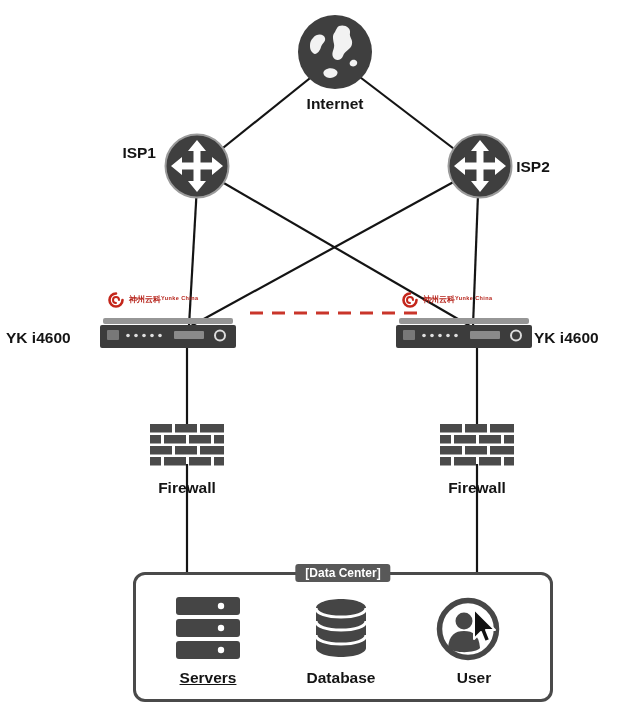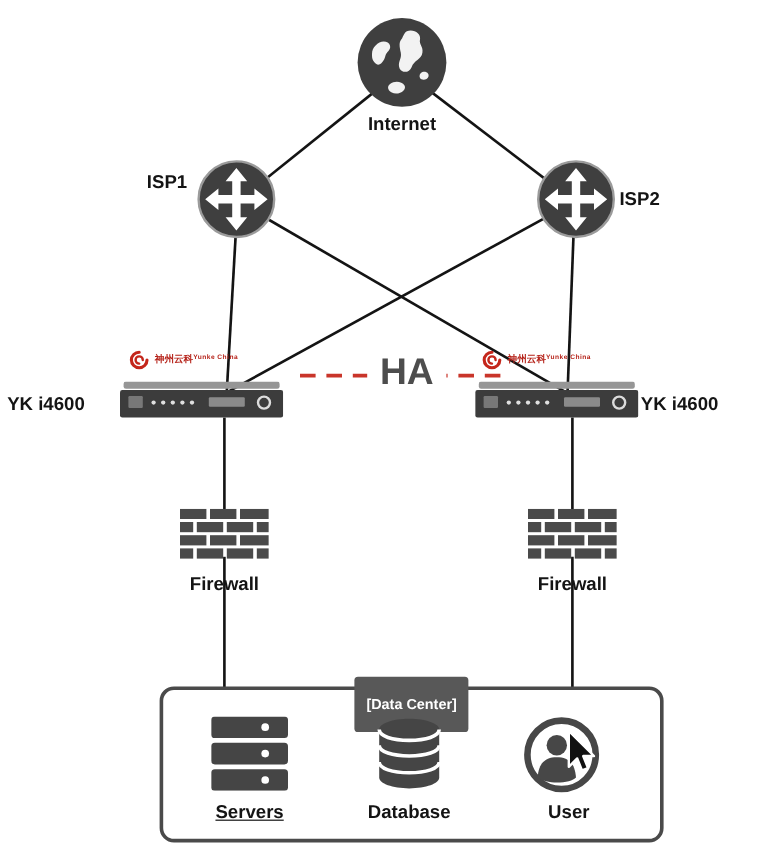--- a/index.html
+++ b/index.html
@@ -37,21 +37,21 @@
   #fw-right{left:440px;top:424px;}
   #lbl-fw-left{left:137px;top:479px;width:100px;}
   #lbl-fw-right{left:427px;top:479px;width:100px;}
   .dc-box{
     position:absolute;left:133px;top:572px;width:420px;height:130px;
     border:3px solid #4a4a4a;border-radius:12px;z-index:1;box-sizing:border-box;
   }
   .dc-badge{
     position:absolute;left:50%;top:-11px;transform:translateX(-50%);
     background:#585858;color:#ffffff;font-size:12px;font-weight:700;
-    padding:16px 10px;border-radius:3px;white-space:nowrap;
+    padding:2px 10px;border-radius:3px;white-space:nowrap;
   }
   #srv-icon{left:176px;top:597px;}
   #db-icon{left:314px;top:597px;}
   #user-icon{left:435px;top:596px;}
   #lbl-servers{left:158px;top:669px;width:100px;text-decoration:underline;}
   #lbl-database{left:291px;top:669px;width:100px;}
   #lbl-user{left:424px;top:669px;width:100px;}
 </style>
 </head>
 <body>
@@ -151,21 +151,20 @@
       <circle cx="44" cy="17.5" r="1.8" fill="#e0e0e0"></circle>
       <circle cx="52" cy="17.5" r="1.8" fill="#e0e0e0"></circle>
       <circle cx="60" cy="17.5" r="1.8" fill="#e0e0e0"></circle>
       <rect x="74" y="13" width="30" height="8" rx="1" fill="#8a8a8a"></rect>
       <circle cx="120" cy="17.5" r="5" fill="none" stroke="#dcdcdc" stroke-width="2"></circle>
     </svg>
   </span>
   <div class="lbl" id="lbl-yk-left">YK i4600</div>
   <div class="lbl" id="lbl-yk-right">YK i4600</div>
 
-  <div class="lbl" id="lbl-ha">HA</div>
 
   <span class="icon" id="fw-left">
     <svg width="74" height="42" viewBox="0 0 74 42">
       <g fill="#4a4a4a">
         <rect x="0" y="0" width="22" height="8.5"></rect>
           <rect x="25" y="0" width="22" height="8.5"></rect>
           <rect x="50" y="0" width="24" height="8.5"></rect>
         <rect x="0" y="11" width="11" height="8.5"></rect>
           <rect x="14" y="11" width="22" height="8.5"></rect>
           <rect x="39" y="11" width="22" height="8.5"></rect>

